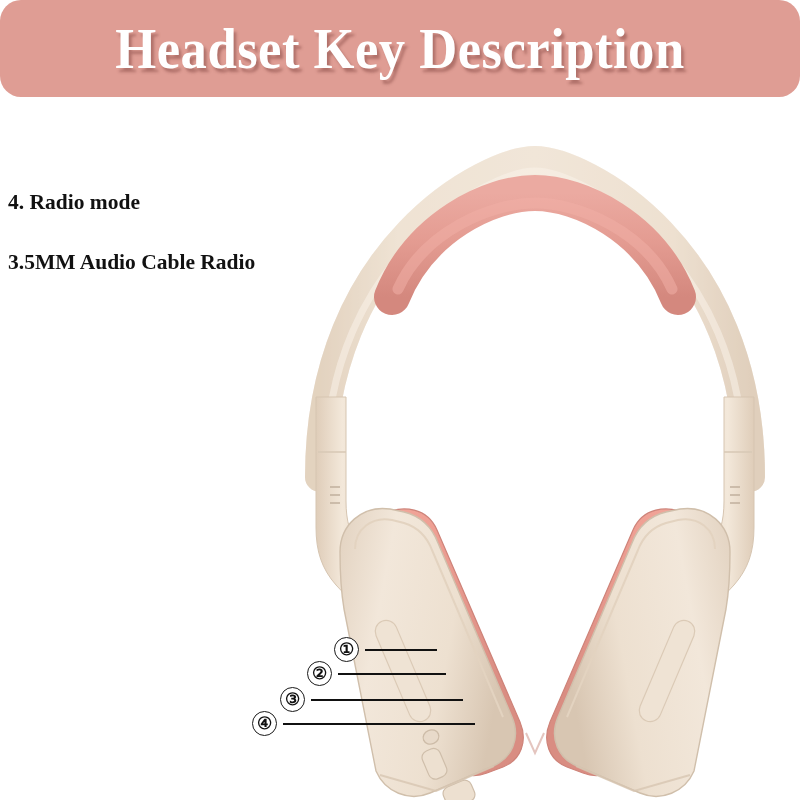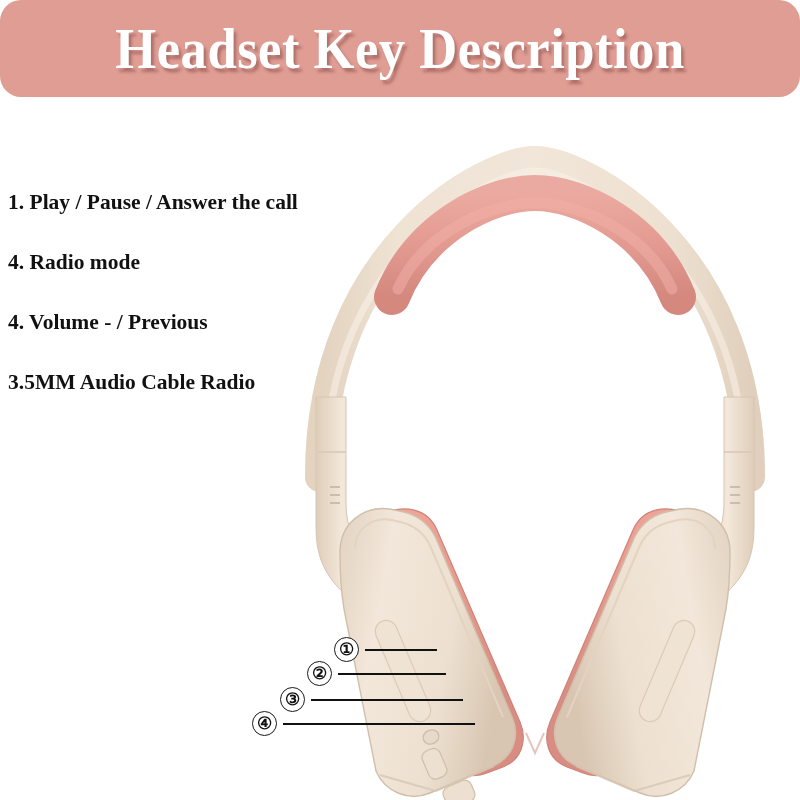--- a/index.html
+++ b/index.html
@@ -276,23 +276,21 @@
       <path d="M 690 678 L 634 694 L 576 669" fill="none" stroke="#D7C6B2" stroke-width="2" opacity="0.8"></path>
     </g>
 
     <g>
       <path d="M 526 636 L 535 656 L 544 636" fill="none" stroke="#C98B80" stroke-width="2" opacity="0.5"></path>
     </g>
   </svg>
 </div>
 
 <div id="feature-list">
-  <div class="feature-item">1. Play / Pause / Answer the call</div>
   <div class="feature-item">4. Radio mode</div>
-  <div class="feature-item">4. Volume - / Previous</div>
   <div class="feature-item">3.5MM Audio Cable Radio</div>
 </div>
 
 <div id="callout-layer">
 
   <div class="callout">
     <div class="callout-circle" style="left:334px; top:637px;">①</div>
     <div class="callout-line" style="left:365px; top:649px; width:72px;"></div>
   </div>
 

